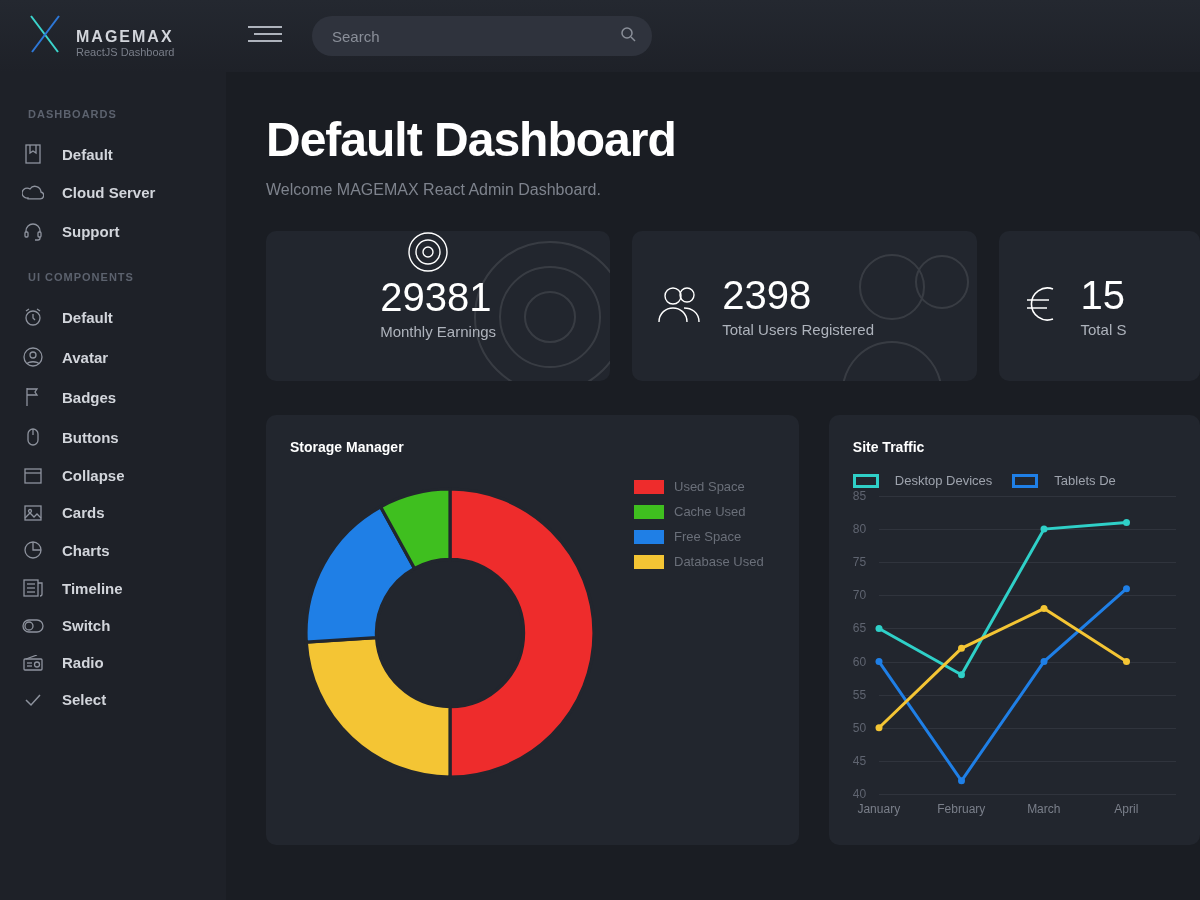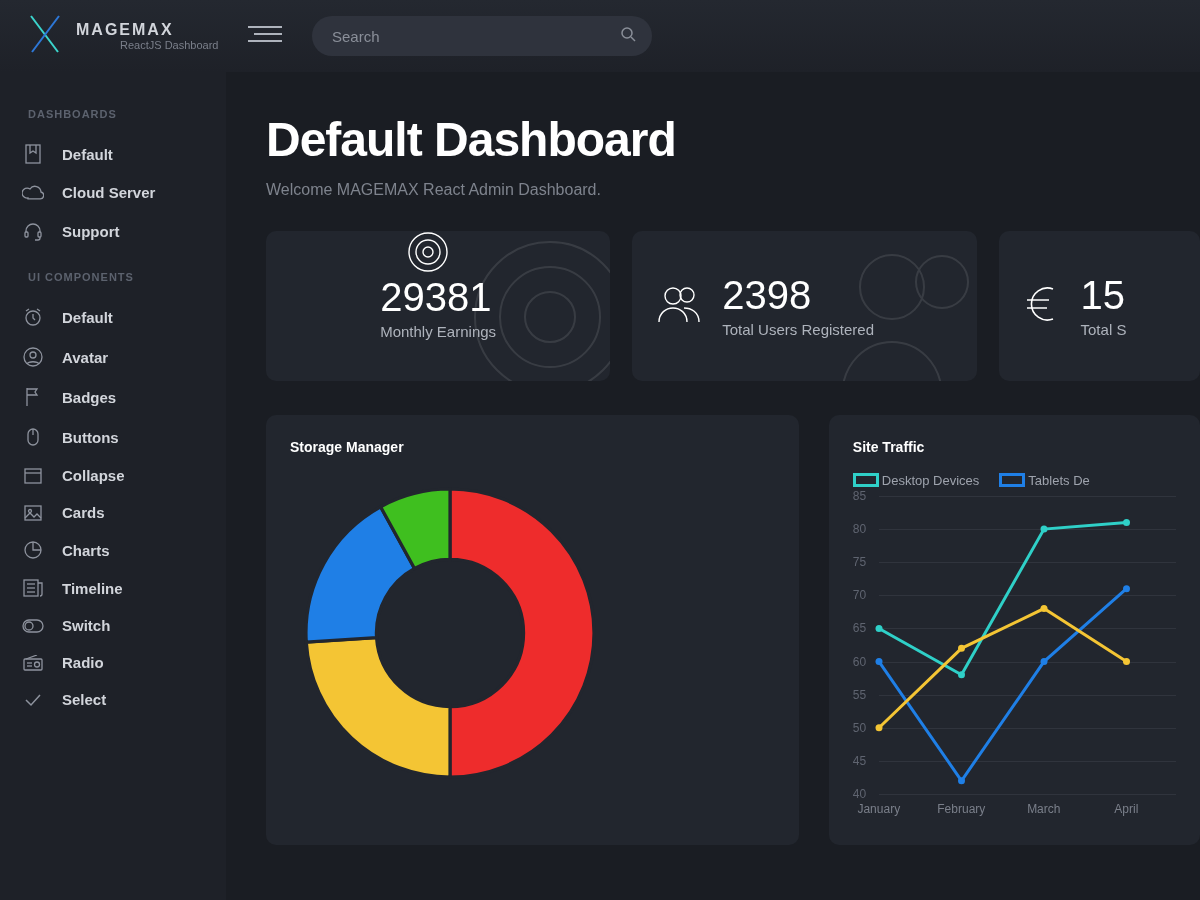--- a/index.html
+++ b/index.html
@@ -11,24 +11,24 @@
   height: 900px;
   overflow: hidden;
 }
 .topbar {
   height: 72px;
   display: flex;
   align-items: center;
   padding: 0 28px;
   background: linear-gradient(to bottom, #242830, #1e2128);
 }
-.logo-area { display: flex; align-items: center; gap: 14px; width: 210px; }
+.logo-area { display: flex; align-items: flex-end; gap: 14px; width: 210px; }
 .logo-text { display: flex; flex-direction: column; }
 .brand { font-size: 16px; font-weight: 700; letter-spacing: 2px; color: #d2d5db; }
-.brand-sub { font-size: 11px; color: #7a7f8a; margin-left: 44px; }
+.brand-sub { font-size: 11px; color: #7a7f8a; }
 .hamburger { margin-left: 10px; cursor: pointer; }
 .search-wrap {
   margin-left: 30px;
   position: relative;
 }
 .search-input {
   width: 340px;
   height: 40px;
   border-radius: 20px;
   background: #2f333d;
@@ -107,21 +107,21 @@
 .panel-title { font-size: 14px; font-weight: 700; margin-bottom: 18px; }
 .panel.storage { width: 576px; height: 430px; }
 .panel.traffic { width: 400px; height: 430px; }
 
 .donut-area { display:flex; gap:24px; }
 .donut-legend { display:flex; flex-direction:column; gap:10px; padding-top:6px;}
 .legend-row { display:flex; align-items:center; gap:10px; font-size:13px; color:#6a6f79;}
 .legend-swatch { width:30px; height:14px; }
 
 .traffic-legend { display:flex; gap:20px; margin-bottom:8px;}
-.tl-item { display:flex; align-items:flex-start; gap:3px; font-size:13px; color:#9ea3ad; }
+.tl-item { display:flex; align-items:flex-end; gap:16px; font-size:13px; color:#9ea3ad; }
 .tl-swatch { width:26px; height:14px; border:3px solid; }
 
 .line-chart { position:relative; width: 100%; height: 320px; }
 .y-tick { position:absolute; left:0; font-size:12px; color:#5f6470; transform: translateY(-50%); }
 .x-tick { position:absolute; bottom:0; font-size:12px; color:#7a7f8a; transform: translateX(-50%);}
 .grid-line { position:absolute; left:26px; right:0; height:1px; background:#30343d; }
 </style>
 </head>
 <body>
 
@@ -354,20 +354,38 @@
     <div class="panels-row">
       <div class="panel storage">
         <div class="panel-title">Storage Manager</div>
         <div class="donut-area">
           <svg id="donut-svg" width="320" height="320" viewBox="0 0 200 200">
               <path d="M 100 10 A 90 90 0 0 1 100 190 L 100 146 A 46 46 0 0 0 100 54 Z" fill="#ee2c2c" stroke="#22262e" stroke-width="2"></path>
               <path d="M 100 190 A 90 90 0 0 1 10.177594441455554 105.65114675763826 L 54.090770492299505 102.88836389834844 A 46 46 0 0 0 100 146 Z" fill="#f4c534" stroke="#22262e" stroke-width="2"></path>
               <path d="M 10.177594441455554 105.65114675763826 A 90 90 0 0 1 56.642169330845554 21.132398796052314 L 77.83933099132106 59.689892717982296 A 46 46 0 0 0 54.090770492299505 102.88836389834844 Z" fill="#1f7fe6" stroke="#22262e" stroke-width="2"></path>
               <path d="M 56.642169330845554 21.132398796052314 A 90 90 0 0 1 99.99999999999999 10 L 99.99999999999999 54 A 46 46 0 0 0 77.83933099132106 59.689892717982296 Z" fill="#3fbf1f" stroke="#22262e" stroke-width="2"></path>
             </svg>
+          <div class="donut-legend">
+            <div class="legend-row">
+                <span class="legend-swatch" style="background:#ee2c2c"></span>
+                <span>Used Space</span>
+              </div>
+            <div class="legend-row">
+                <span class="legend-swatch" style="background:#3fbf1f"></span>
+                <span>Cache Used</span>
+              </div>
+            <div class="legend-row">
+                <span class="legend-swatch" style="background:#1f7fe6"></span>
+                <span>Free Space</span>
+              </div>
+            <div class="legend-row">
+                <span class="legend-swatch" style="background:#f4c534"></span>
+                <span>Database Used</span>
+              </div>
+          </div>
         </div>
       </div>
 
       <div class="panel traffic">
         <div class="panel-title">Site Traffic</div>
         <div class="traffic-legend">
           <div class="tl-item">
               <span class="tl-swatch" style="border-color:#2fd0c8"></span>
               <span>Desktop Devices</span>
             </div>

